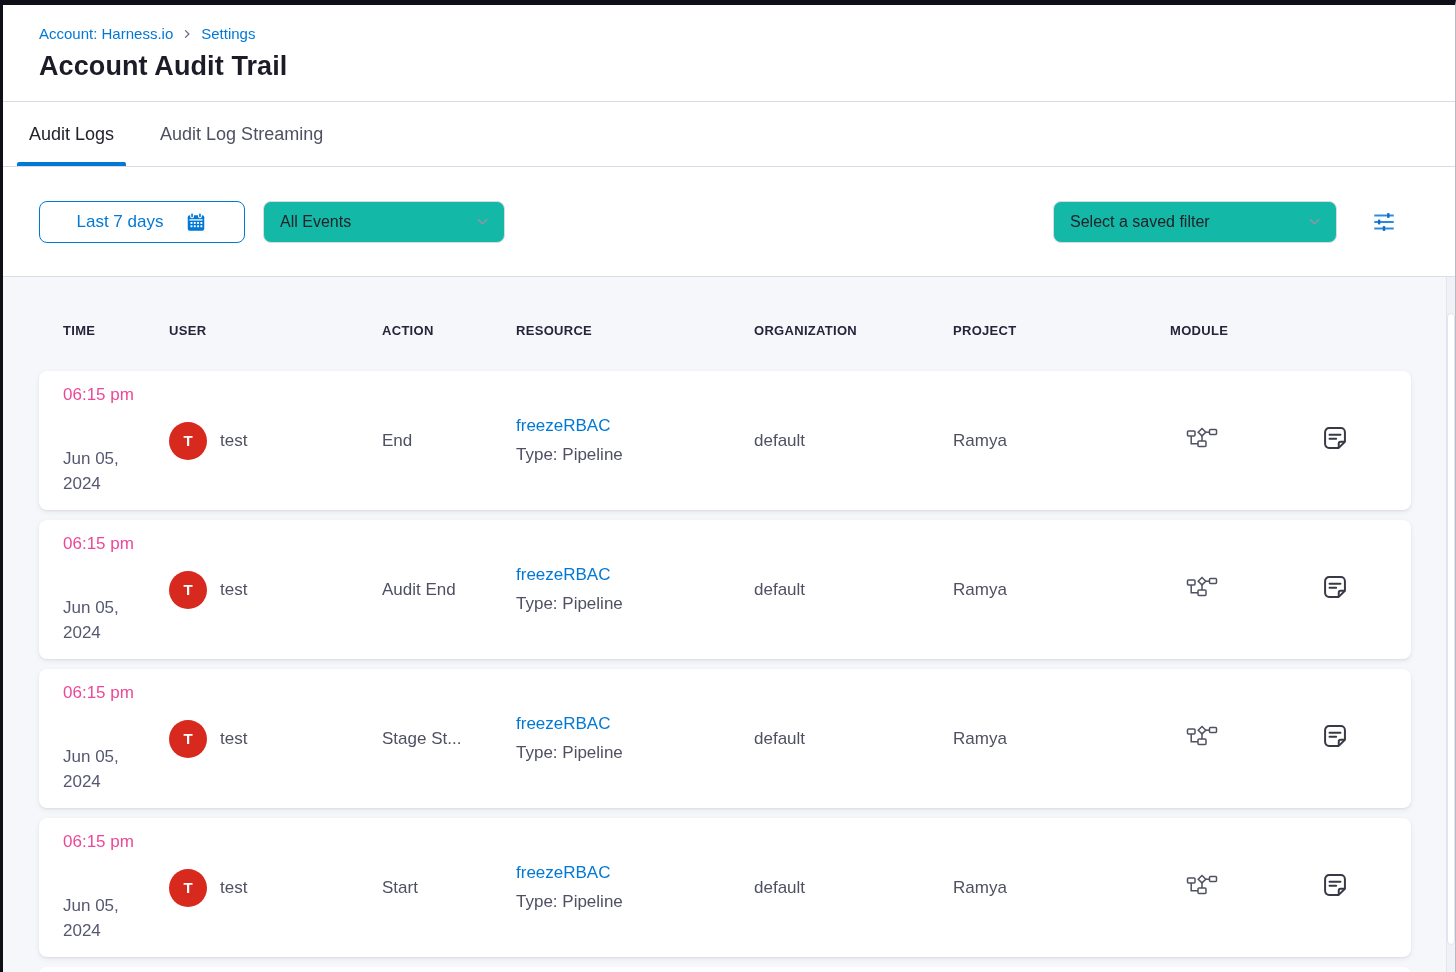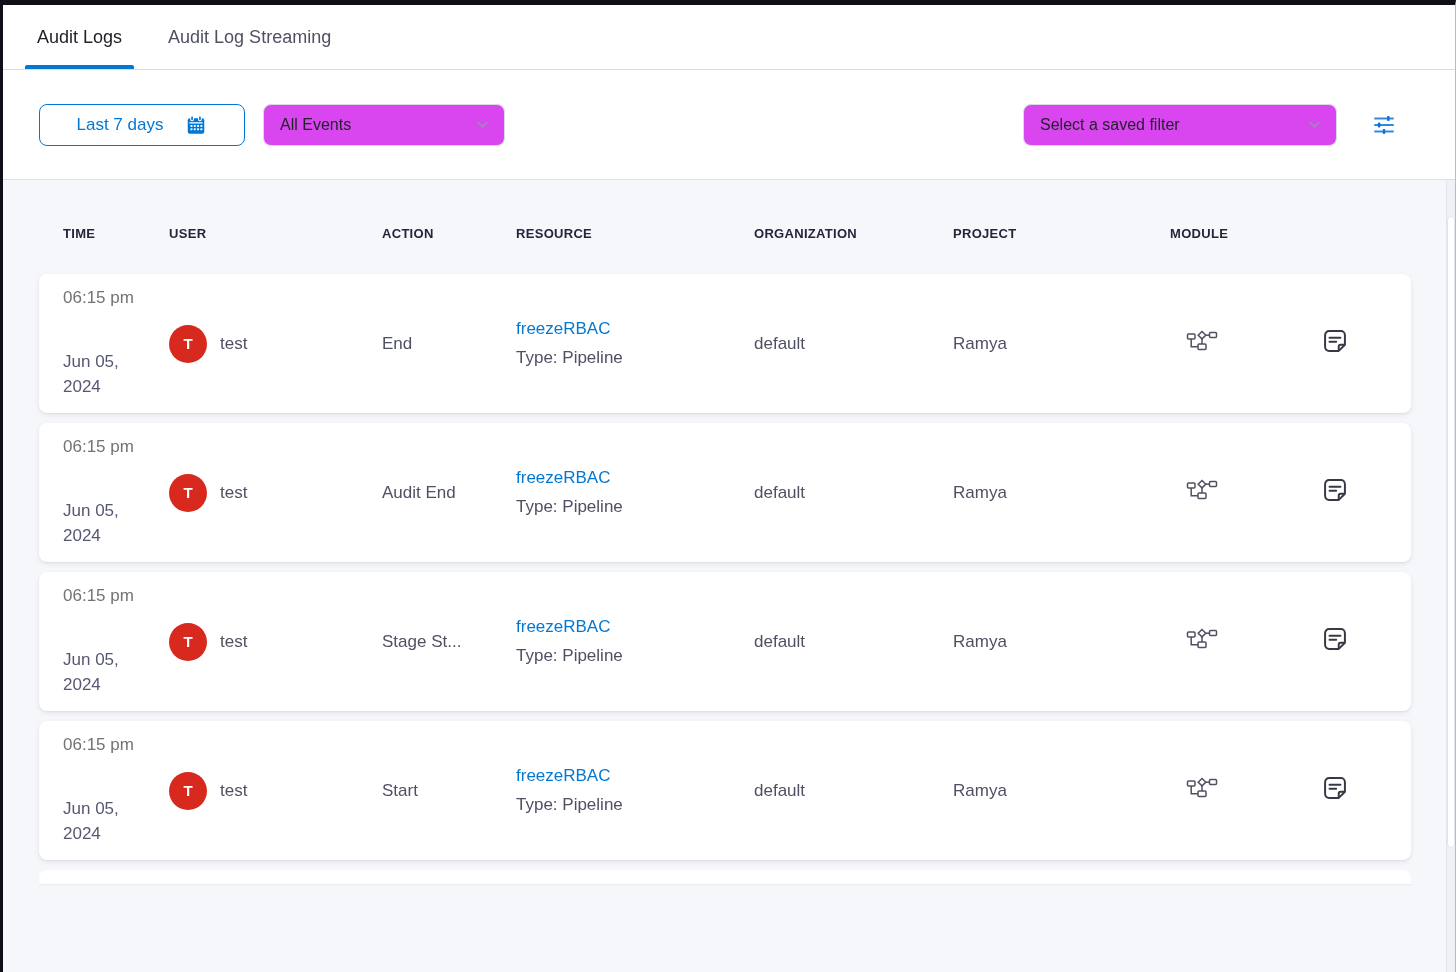--- a/index.html
+++ b/index.html
@@ -18,55 +18,55 @@
   }
 
   
   .page-header { padding:20px 36px 0; border-bottom:1px solid #d9dae5; height:97px; flex:0 0 auto; }
   .breadcrumb { display:flex; align-items:center; gap:8px; font-size:15px; margin-bottom:9px; }
   .breadcrumb a { color:#0278d5; text-decoration:none; cursor:pointer; }
   .crumb-sep { display:inline-flex; margin-top:1px; }
   .page-title { font-size:27px; font-weight:700; color:#1c1c28; letter-spacing:.1px; }
 
   
-  .tabs { display:flex; gap:34px; padding:0 28px; height:65px; align-items:stretch;
+  .tabs { display:flex; gap:34px; padding:0 20px; height:65px; align-items:stretch;
           border-bottom:1px solid #d9dae5; flex:0 0 auto; }
   .tab { display:flex; align-items:center; font-size:18px; color:#4f5162; position:relative;
          cursor:pointer; padding:0 6px; }
   .tab.active { color:#22222a; }
   .tab.active::after { content:""; position:absolute; left:-6px; right:-6px; bottom:0;
          height:4px; background:#0278d5; border-radius:2px 2px 0 0; }
 
   
   .filter-bar { display:flex; align-items:center; height:110px; padding:0 54px 0 36px;
           border-bottom:1px solid #dcdde8; flex:0 0 auto; }
   .filter-left { display:flex; gap:18px; align-items:center; }
   .filter-right { display:flex; gap:30px; align-items:center; margin-left:auto; }
   .btn-date { height:42px; min-width:206px; border:1px solid #0278d5; border-radius:8px;
           background:#fff; color:#0278d5; font-size:17px; font-weight:500;
           display:inline-flex; align-items:center; justify-content:center; gap:22px; cursor:pointer; }
-  .select { height:42px; border:1px solid #d9dae5; border-radius:8px; background:#d946ef;
+  .select { height:42px; border:1px solid #d9dae5; border-radius:8px; background:#14b8a6;
           display:inline-flex; align-items:center; justify-content:space-between;
           padding:0 14px 0 16px; font-size:16px; color:#22222a; cursor:pointer; }
   .select-events { width:242px; font-weight:500; }
-  .select-saved { width:314px; }
+  .select-saved { width:284px; }
   .icon-btn { display:inline-flex; cursor:pointer; padding:4px; }
 
   
   .table-area { flex:1 1 auto; background:#f6f7fb; position:relative; overflow:hidden; }
   .grid-cols { display:grid; grid-template-columns:106px 213px 134px 238px 199px 217px 123px 1fr; }
   .table-header { height:94px; padding:46px 70px 0 60px; }
   .th { font-size:13px; font-weight:700; color:#24253a; letter-spacing:.3px; }
   .rows { display:flex; flex-direction:column; gap:10px; padding:0 44px 0 36px; }
   .row-card { background:#fff; border-radius:8px; height:139px; padding-left:24px;
           align-items:center;
           box-shadow:0 1px 2px rgba(40,41,61,.06), 0 2px 5px rgba(96,97,112,.10); }
   .row-card.partial { height:14px; border-radius:8px 8px 0 0; box-shadow:0 1px 2px rgba(40,41,61,.06); }
   .cell { font-size:17px; color:#4f5162; }
-  .time-line { font-size:17px; color:#737373; margin-bottom:10px; }
+  .time-line { font-size:17px; color:#ec4899; margin-bottom:10px; }
   .date-line { font-size:17px; color:#565871; width:74px; line-height:1.5;margin-top:41px; }
   .user-cell { display:flex; align-items:center; }
   .avatar { width:38px; height:38px; border-radius:50%; background:#d7291d; color:#fff;
           font-size:15px; font-weight:700; display:inline-flex; align-items:center;
           justify-content:center; margin-right:13px; flex:0 0 auto; }
   .resource-link { color:#0278d5; font-size:17px; text-decoration:none; cursor:pointer;
           display:inline-block; margin-bottom:9px; }
   .resource-type { font-size:17px; color:#4f5162; }
   .module-cell { padding-left:16px; }
   .note-cell { padding-left:28px; }
@@ -76,20 +76,32 @@
   .scroll-track { position:absolute; top:0; right:0; bottom:0; width:9px;
           background:#f0f1f7; border-left:1px solid #e3e4ed; }
   .scroll-thumb { position:absolute; top:36px; right:0; width:8px; height:632px;
           background:#fff; border:1px solid #e3e4ed; border-radius:4px; }
 </style>
 </head>
 <body>
 
 <div class="frame">
 
+  <div class="page-header">
+    <div class="breadcrumb">
+      <a>Account: Harness.io</a>
+      <span class="crumb-sep">
+        <svg width="12" height="12" viewBox="0 0 16 16" fill="none">
+            <path d="M6 3.5 L10.5 8 L6 12.5" stroke="#6b6d85" stroke-width="1.8" stroke-linecap="round" stroke-linejoin="round"></path>
+          </svg>
+      </span>
+      <a>Settings</a>
+    </div>
+    <div class="page-title">Account Audit Trail</div>
+  </div>
 
   <div class="tabs">
     <div class="tab active">Audit Logs</div>
     <div class="tab">Audit Log Streaming</div>
   </div>
 
   <div class="filter-bar">
     <div class="filter-left">
       <button class="btn-date">
         <span>Last 7 days</span>

